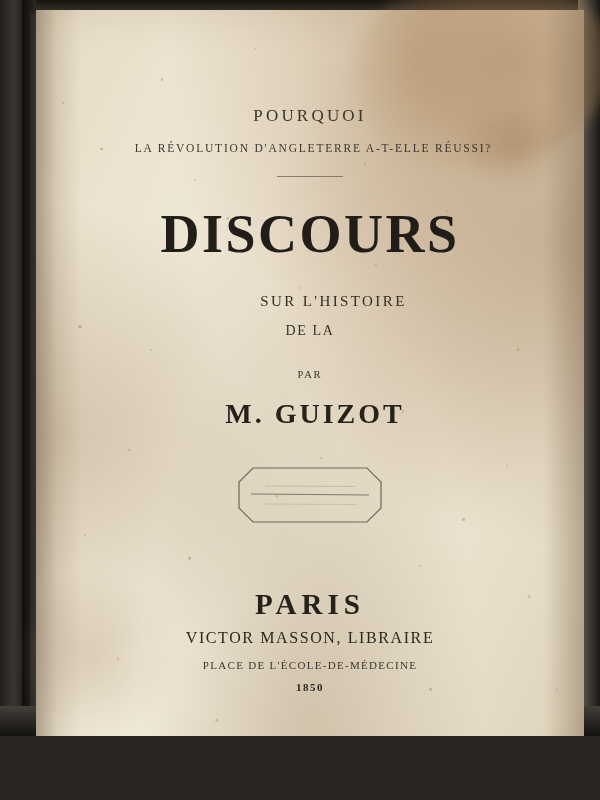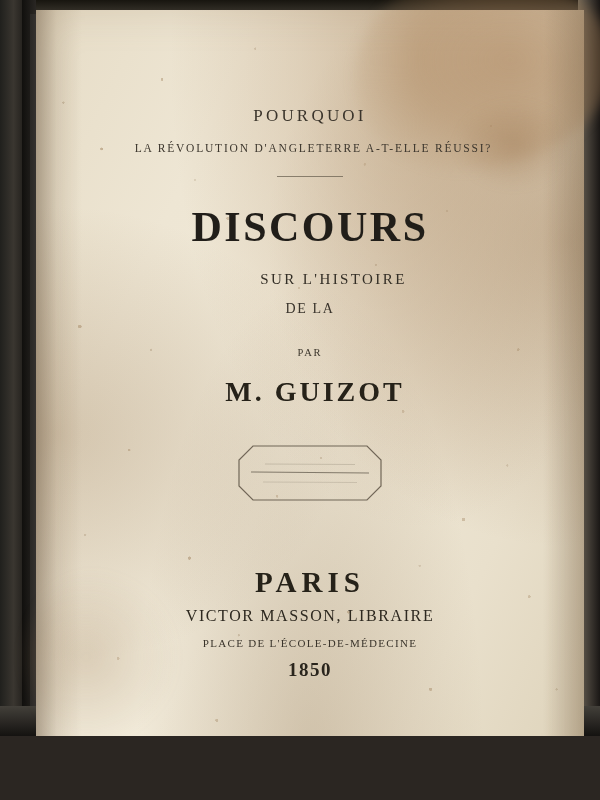--- a/index.html
+++ b/index.html
@@ -156,27 +156,27 @@
   }
   .rule {
     width: 66px;
     height: 1px;
     margin: 22px auto 0 auto;
     background: #6b6152;
     opacity: .75;
   }
   .title-main {
     margin-top: 26px;
-    font-size: 42px;
+    font-size: 54px;
     font-weight: bold;
     letter-spacing: 2.5px;
     color: #211e19;
   }
   .title-sur {
-    margin-top: 20px;
+    margin-top: 28px;
     font-size: 15px;
     letter-spacing: 2.4px;
     color: #332e26;
     padding-left: 47px;
   }
   .title-dela {
     margin-top: 13px;
     font-size: 14px;
     letter-spacing: 1.6px;
     color: #3a342c;
@@ -233,21 +233,21 @@
     color: #2d281f;
   }
   .imprint-addr {
     margin-top: 12px;
     font-size: 11px;
     letter-spacing: 1.3px;
     color: #3a342b;
   }
   .imprint-year {
     margin-top: 10px;
-    font-size: 19px;
+    font-size: 11px;
     letter-spacing: 1.5px;
     font-weight: bold;
     color: #2a251d;
   }
 
   
   .stain-tr {
     position: absolute;
     right: -30px;
     top: -40px;

